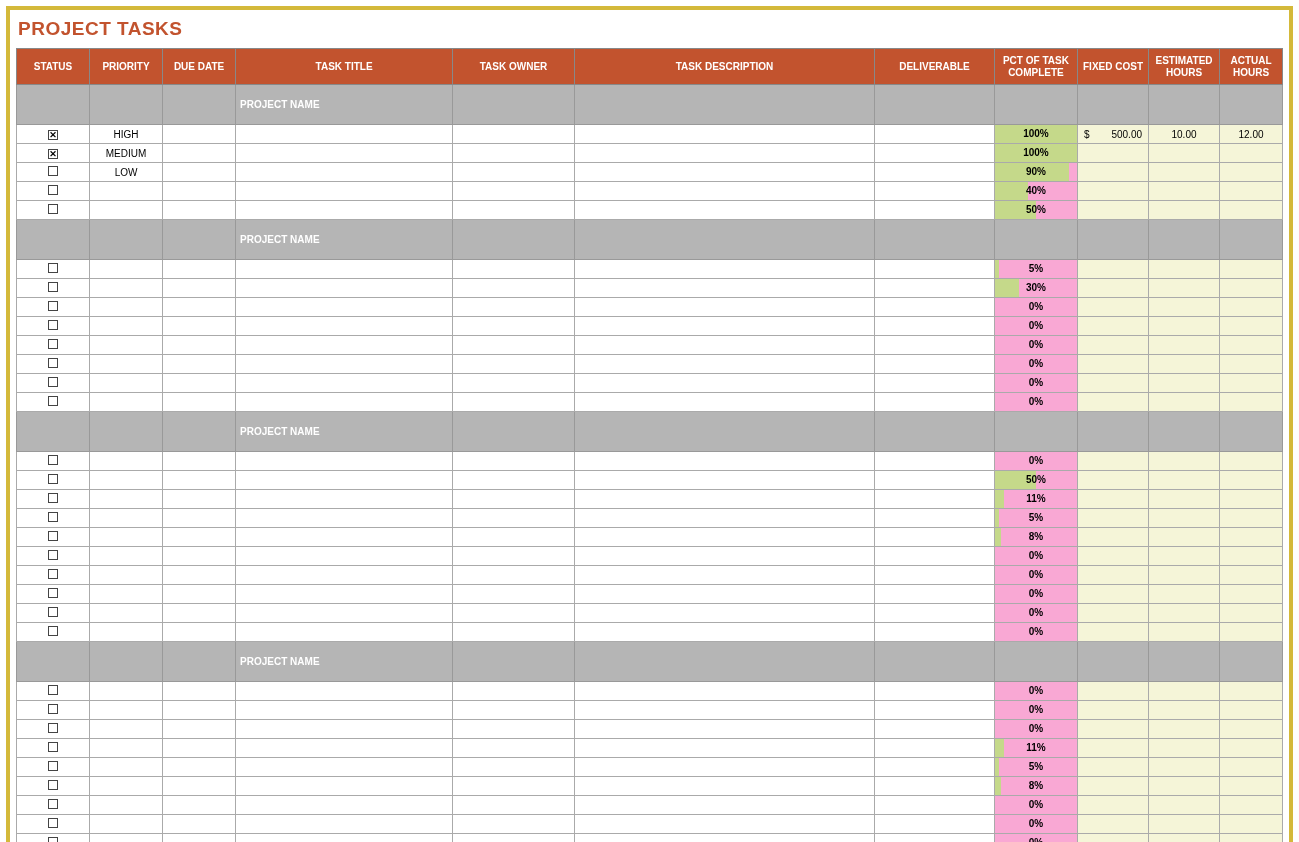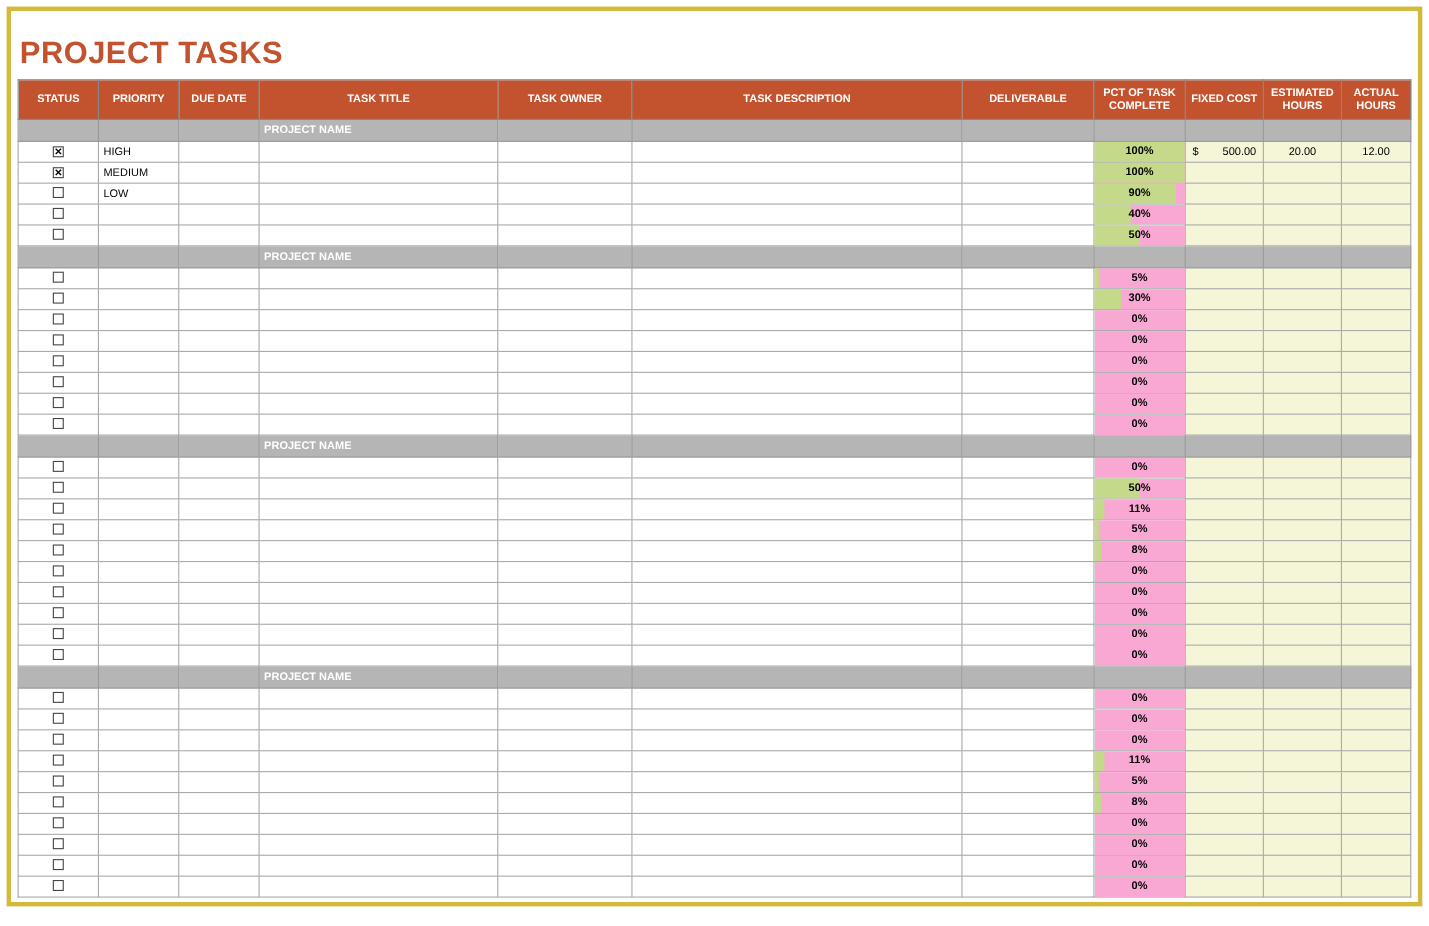--- a/index.html
+++ b/index.html
@@ -8,23 +8,23 @@
     background: #fff;
     padding: 6px;
   }
   .outer {
     border: 4px solid #d4b93a;
     padding: 6px 6px 4px 6px;
   }
   .title {
     color: #c2532e;
     font-weight: 800;
-    font-size: 28px;
+    font-size: 19px;
     letter-spacing: 0.5px;
-    margin: 16px 0 8px 2px;
+    margin: 2px 0 8px 2px;
   }
   table {
     border-collapse: collapse;
     width: 100%;
     table-layout: fixed;
     font-size: 10px;
   }
   th {
     background: #c2532e;
     color: #fff;
@@ -41,41 +41,41 @@
     height: 18px;
     padding: 0 4px;
     background: #fff;
     vertical-align: middle;
   }
   tr.group-row td {
     background: #b5b5b5;
     color: #fff;
     font-weight: 700;
     font-size: 10px;
-    padding: 4px 4px;
+    padding: 14px 4px;
     height: 16px;
     border: 1px solid #999;
   }
   tr.group-row td.group-blank {
     background: #b5b5b5;
   }
   .col-status    { width: 72px; }
   .col-priority  { width: 72px; }
   .col-duedate   { width: 72px; }
   .col-title     { width: 214px; }
   .col-owner     { width: 120px; }
   .col-desc      { width: 296px; }
   .col-deliv     { width: 118px; }
   .col-pct       { width: 82px; }
   .col-cost      { width: 70px; }
   .col-est       { width: 70px; }
   .col-act       { width: 62px; }
 
   td.status-cell { text-align: center; }
-  td.priority-cell { text-align: left; font-size: 10px; }
+  td.priority-cell { text-align: center; font-size: 10px; }
   td.cost-cell, td.est-cell, td.act-cell { text-align: center; font-size: 10px; background:#f5f5d8; }
   td.cost-cell { text-align:left; padding:0 6px; }
   td.cost-cell .dollar { float:left; }
   td.cost-cell .amount { float:right; }
   td.pct-cell {
     position: relative;
     background: #f9a8d4;
     padding: 0;
   }
   .bar {
@@ -161,21 +161,21 @@
           <td></td>
           <td></td>
           <td class="pct-cell">
             <div class="bar" style="width: 100%;"></div>
             <span class="pct-label">100%</span>
           </td>
           <td class="cost-cell">
             <span class="dollar">$</span>
             <span class="amount">500.00</span>
           </td>
-          <td class="est-cell">20.00</td>
+          <td class="est-cell">10.00</td>
           <td class="act-cell">12.00</td>
         </tr>
         <tr>
           <td class="status-cell"><span class="chk">✕</span></td>
           <td class="priority-cell">MEDIUM</td>
           <td></td>
           <td></td>
           <td></td>
           <td></td>
           <td></td>

